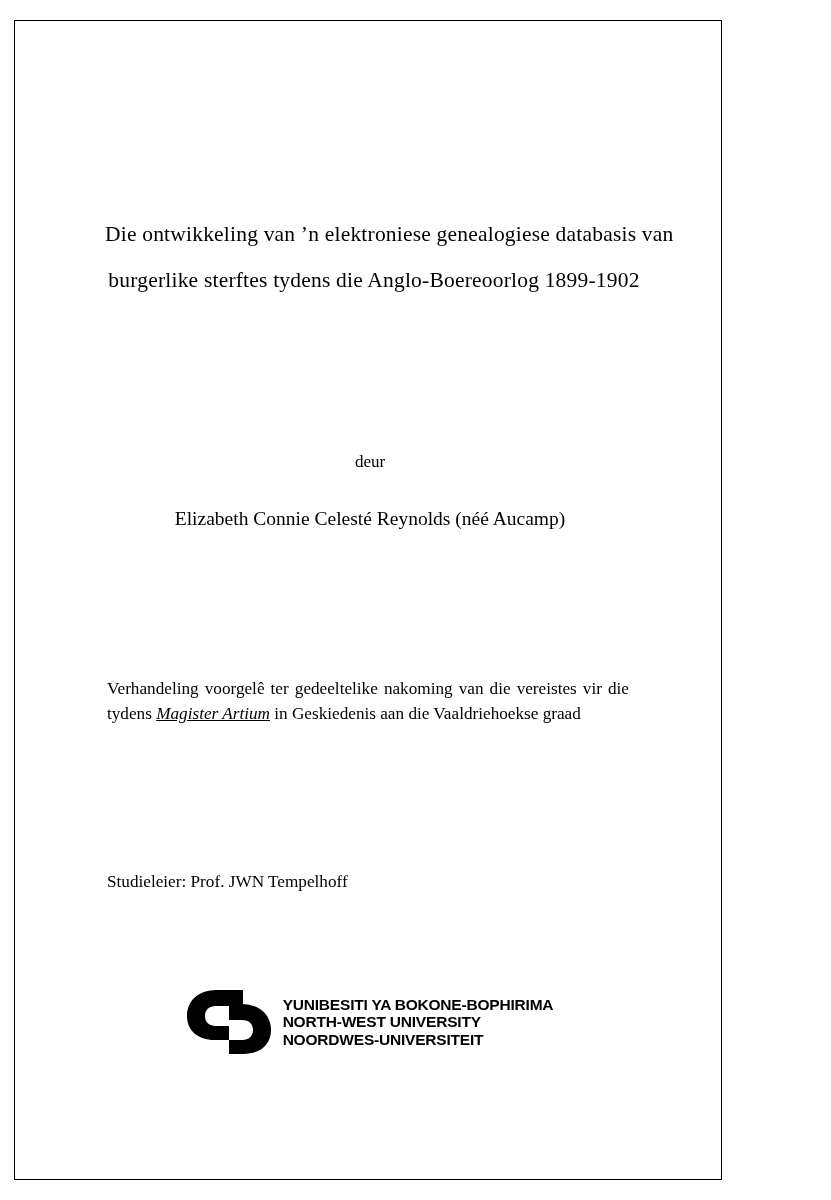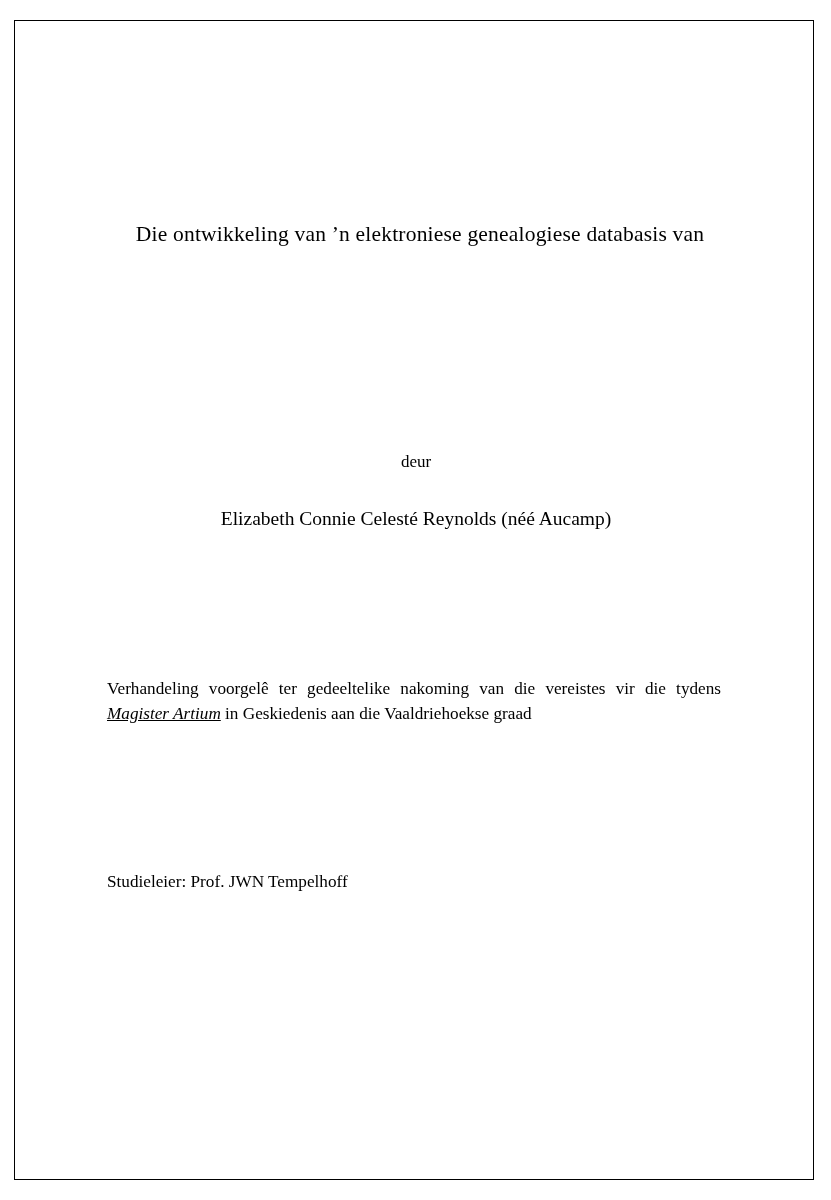--- a/index.html
+++ b/index.html
@@ -13,21 +13,21 @@
     font-family: "Liberation Serif", serif;
     color: #000000;
     position: relative;
     overflow: hidden;
   }
 
   .page-frame {
     position: absolute;
     left: 14px;
     top: 20px;
-    width: 800px;
+    width: 708px;
     height: 1160px;
     border: 1.5px solid #000000;
     box-sizing: border-box;
     background: #ffffff;
   }
 
   .page-inner {
     position: absolute;
     left: 0;
     top: 0;
@@ -128,30 +128,46 @@
   }
 </style>
 </head>
 <body>
 
 <div class="page-frame">
   <div class="page-inner">
 
     <div class="title-block">
       <div class="title-line">Die ontwikkeling van ’n elektroniese genealogiese databasis van</div>
+      <div class="title-line">burgerlike sterftes tydens die Anglo-Boereoorlog 1899-1902</div>
     </div>
 
     <div class="author-block">
       <div class="deur">deur</div>
       <div class="author-name">Elizabeth Connie Celesté Reynolds (néé Aucamp)</div>
     </div>
 
     <div class="abstract-block">
       <p class="just"><span>Verhandeling voorgelê ter gedeeltelike nakoming van die vereistes vir die tydens </span><span class="italic">Magister Artium</span><span> in Geskiedenis aan die Vaaldriehoekse graad</span></p>
     </div>
 
     <div class="supervisor-block">
       <div>Studieleier: Prof. JWN Tempelhoff</div>
     </div>
 
+    <div class="logo-block">
+      <div class="logo-wrap">
+        <svg class="logo-mark" viewBox="0 0 92 72">
+          <path d="M34 4 C14 4 4 16 4 30 C4 44 14 54 32 54 L46 54 L46 40 L33 40 C26 40 22 36 22 30 C22 24 26 20 33 20 L60 20 L60 4 Z" fill="#000000"></path>
+          <path d="M58 18 C78 18 88 30 88 44 C88 58 78 68 60 68 L46 68 L46 54 L59 54 C66 54 70 50 70 44 C70 38 66 34 59 34 L32 34 L32 18 Z" fill="#000000"></path>
+          <rect x="32" y="20" width="14" height="14" fill="#ffffff"></rect>
+          <rect x="46" y="40" width="14" height="14" fill="#ffffff"></rect>
+        </svg>
+        <div class="logo-text">
+          <div>YUNIBESITI YA BOKONE-BOPHIRIMA</div>
+          <div>NORTH-WEST UNIVERSITY</div>
+          <div>NOORDWES-UNIVERSITEIT</div>
+        </div>
+      </div>
+    </div>
 
   </div>
 </div>
 
 </body></html>

